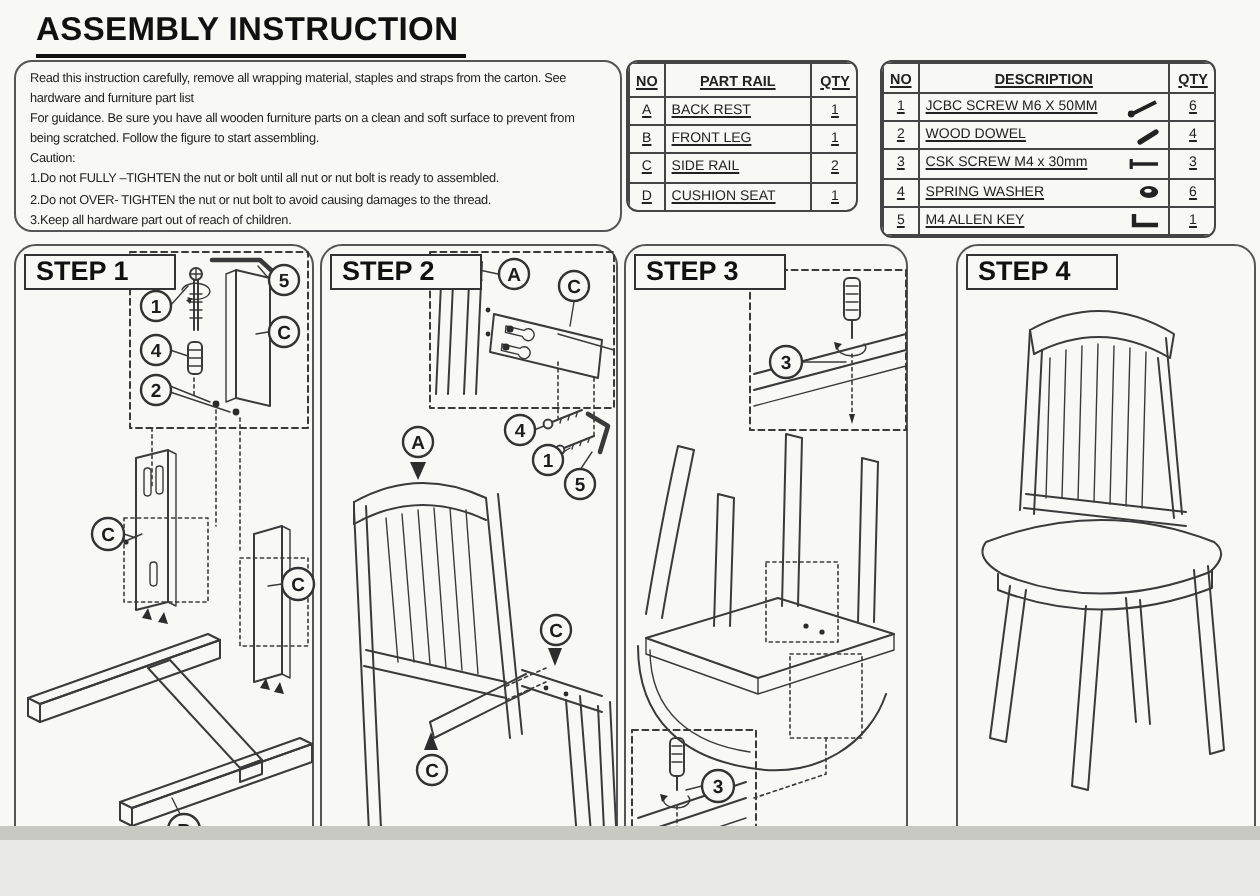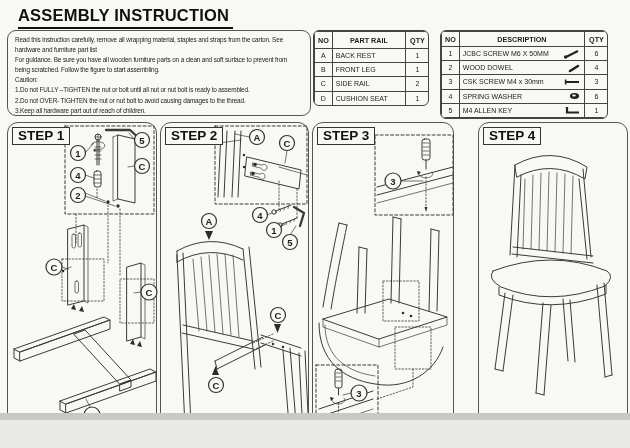--- a/index.html
+++ b/index.html
@@ -11,21 +11,21 @@
   
   .title { position:absolute; left:18px; top:6px; font-size:16.5px; font-weight:bold; letter-spacing:.2px; color:#111;
            border-bottom:2.5px solid #111; padding:0 4px 2px 0; }
 
   
   .intro { position:absolute; left:7px; top:30px; width:304px; height:86px; border:1.4px solid #555;
            border-radius:9px; padding:4px 6px 0 7px; }
   .intro .ln { font-size:6.4px; letter-spacing:-.15px; line-height:10.1px; white-space:nowrap; color:#222; }
 
   
-  .tbl-box { position:absolute; border:1.3px solid #444; border-radius:6px; overflow:hidden; background:#f8f8f4; }
+  .tbl-box { position:absolute; border:1.3px solid #444; border-radius:6px; overflow:hidden; background:#f8f8f4;text-decoration:underline; }
   table { border-collapse:collapse; }
   td,th { border:1px solid #444; font-size:7px; color:#222; padding:0 3px; white-space:nowrap; overflow:hidden; }
   th { font-weight:bold; text-align:center; font-size:7.2px; }
   .parts-box { left:313px; top:30px; width:116px; height:76px; }
   .parts-box table { width:116px; }
   .parts-box th { height:17px; }
   .parts-box td { height:14.2px; }
   .hw-box { left:440px; top:30px; width:168px; height:89px; }
   .hw-box table { width:168px; }
   .hw-box th { height:15px; }
@@ -36,21 +36,21 @@
   .desc-wrap { display:flex; align-items:center; justify-content:space-between; }
   .hw-icon { flex:0 0 auto; margin-left:2px; }
 
   
   .panel { position:absolute; top:122px; height:316px; border:1.5px solid #555; border-radius:11px; background:#f8f8f4; }
   .p1 { left:7px;   width:150px; }
   .p2 { left:160px; width:149px; }
   .p3 { left:312px; width:142px; }
   .p4 { left:478px; width:150px; }
   .step-label { position:absolute; left:4px; top:4px; border:1.3px solid #333; background:#f8f8f4;
-                font-size:13.5px; font-weight:bold; padding:0 5px 1px 5px; color:#111; z-index:2; }
+                font-size:13.5px; font-weight:bold; padding:0 23px 1px 5px; color:#111; z-index:2; }
   .panel svg { position:absolute; left:0; top:0; }
 
   svg .ink { stroke:#3a3a3a; fill:none; stroke-width:1; stroke-linecap:round; stroke-linejoin:round; }
   svg .thin { stroke-width:.7; }
   svg .bold { stroke-width:2.3; }
   svg .dash { stroke-dasharray:3 2.2; }
   svg .dot  { stroke-dasharray:1.6 1.8; stroke-width:.8; }
   svg .fillink { fill:#2c2c2c; stroke:none; }
   svg .co { fill:#f8f8f4; stroke:#333; stroke-width:1.2; }
   svg text { font-family:"Liberation Sans",sans-serif; font-size:9.5px; font-weight:600; fill:#1c1c1c; }

